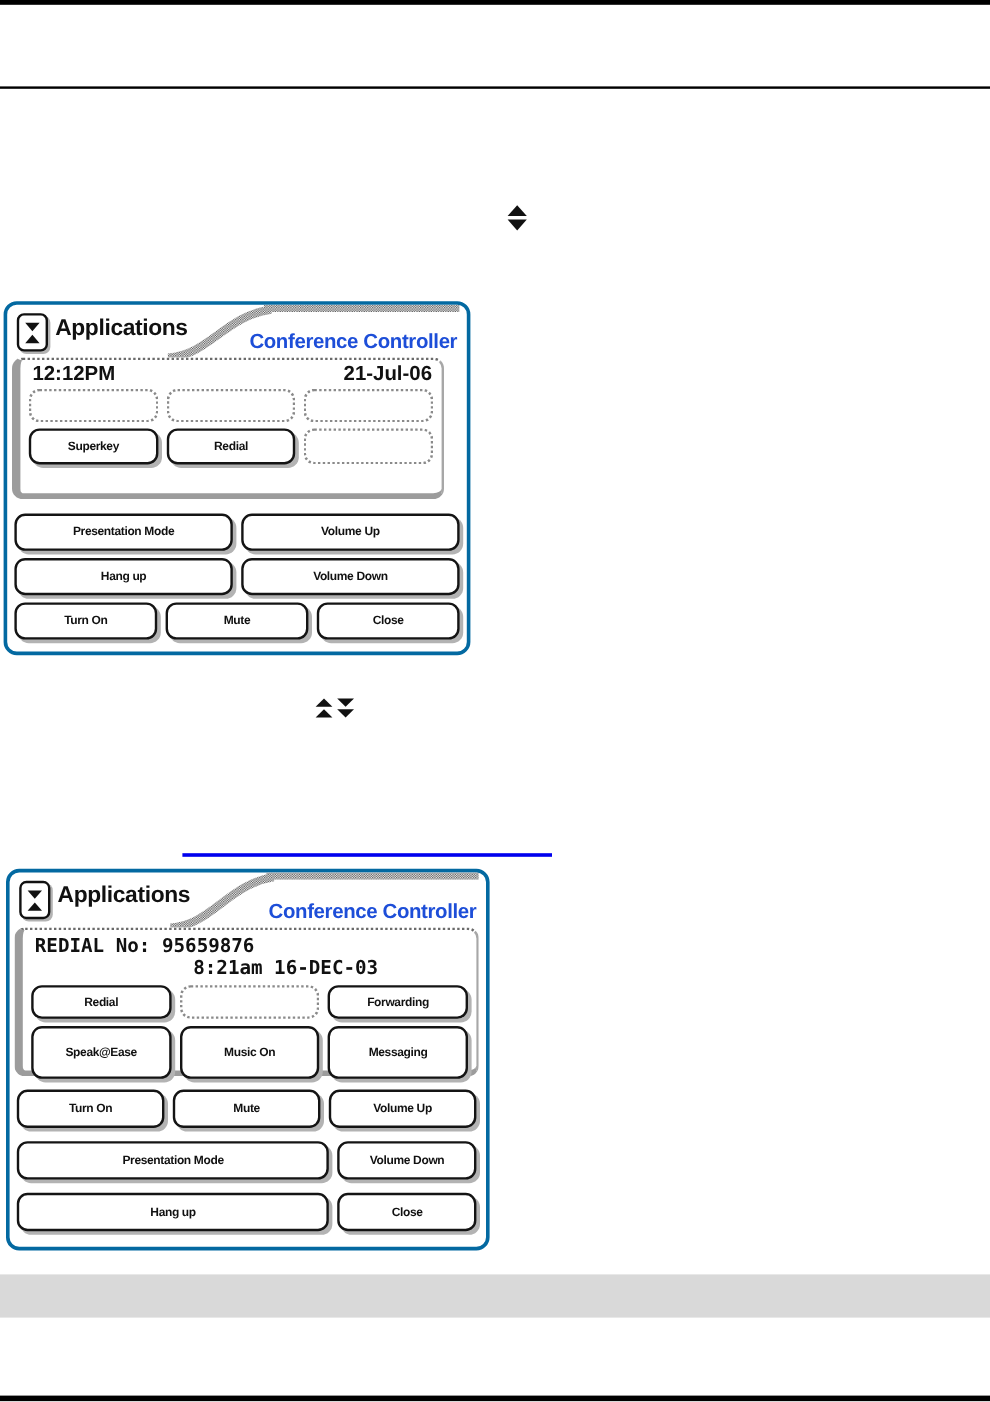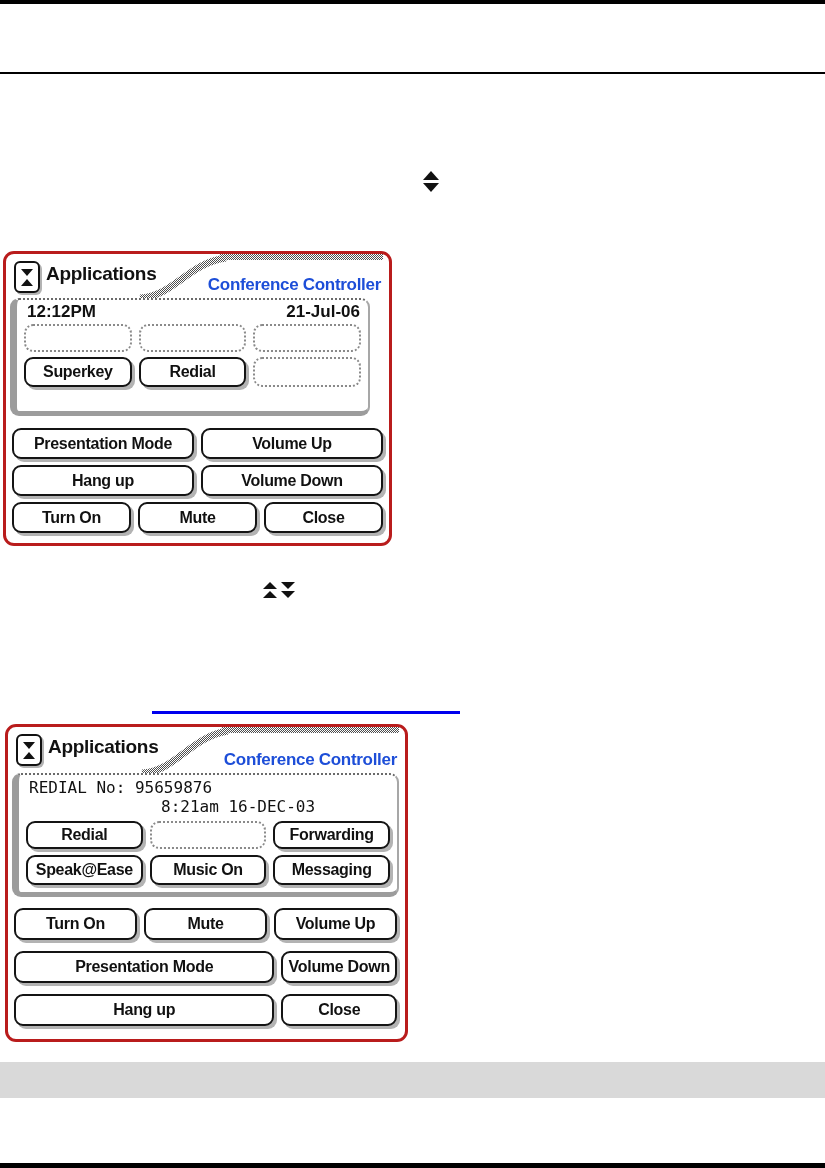--- a/index.html
+++ b/index.html
@@ -17,38 +17,38 @@
   .tri{width:0;height:0;display:block;}
   .tri.up{border-left:8px solid transparent;border-right:8px solid transparent;border-bottom:9px solid #111;}
   .tri.down{border-left:8px solid transparent;border-right:8px solid transparent;border-top:9px solid #111;}
   .updown-icon{position:absolute;left:423px;top:171px;display:flex;flex-direction:column;gap:3px;align-items:center;}
   .dbl-arrows{position:absolute;left:263px;top:582px;display:flex;gap:4px;}
   .dbl-col{display:flex;flex-direction:column;gap:2px;}
   .tri.s-up{border-left:7px solid transparent;border-right:7px solid transparent;border-bottom:7px solid #111;}
   .tri.s-down{border-left:7px solid transparent;border-right:7px solid transparent;border-top:7px solid #111;}
 
   
-  .phone{position:absolute;background:#fff;border:3px solid #b91c1c;border-radius:11px;}
+  .phone{position:absolute;background:#fff;border:3px solid #0369a1;border-radius:11px;}
   .ph-header{position:absolute;left:0;top:0;right:0;}
   .menu-btn{position:absolute;left:8px;top:7px;width:22px;height:28px;background:#fff;
             border:2px solid #111;border-radius:6px;box-shadow:2px 2px 0 #b3b3b3;
             display:flex;flex-direction:column;align-items:center;justify-content:center;gap:3px;cursor:pointer;}
   .menu-btn .mtri-d{width:0;height:0;border-left:6px solid transparent;border-right:6px solid transparent;border-top:7px solid #111;}
   .menu-btn .mtri-u{width:0;height:0;border-left:6px solid transparent;border-right:6px solid transparent;border-bottom:7px solid #111;}
   .menu-label{position:absolute;left:40px;top:9px;font-size:19px;font-weight:bold;letter-spacing:-0.3px;color:#111;}
   .ph-title{position:absolute;right:8px;bottom:3px;font-size:17px;font-weight:bold;letter-spacing:-0.3px;color:#1d4ed8;margin-top:20px;}
   .swoosh{position:absolute;left:0;top:0;}
 
   .screen{position:absolute;background:#fff;border-radius:9px;
           border-left:7px solid #9c9c9c;border-bottom:5px solid #9c9c9c;
           border-right:2px solid #a7a7a7;border-top:2px dotted #6a6a6a;}
 
   .btn{background:#fff;border:2px solid #141414;border-radius:9px;box-shadow:3px 3px 0 #b3b3b3;
        display:flex;align-items:center;justify-content:center;
-       font-size:16px;font-weight:bold;letter-spacing:-0.3px;color:#111;cursor:pointer;white-space:nowrap;}
+       font-size:10px;font-weight:bold;letter-spacing:-0.3px;color:#111;cursor:pointer;white-space:nowrap;}
   .slot{background:#fff;border:2px dotted #8a8a8a;border-radius:9px;}
   .krow{display:flex;gap:7px;}
   .krow > *{flex:1;}
   .krow .wide{flex:2.3;}
 
   
   .phone1{left:3px;top:251px;width:383px;height:289px;}
   .phone1 .ph-header{height:44px;}
   .phone1 .screen{left:4px;right:19px;top:44px;height:111px;}
   .info{position:relative;padding:2px 8px 0 10px;font-size:17px;font-weight:bold;line-height:19px;color:#111;}
@@ -56,25 +56,25 @@
   .p1-slots{margin:3px 7px 0 7px;height:28px;}
   .p1-keys{margin:5px 7px 0 7px;height:30px;}
   .p1-rowA{position:absolute;left:6px;right:6px;top:174px;height:31px;}
   .p1-rowB{position:absolute;left:6px;right:6px;top:211px;height:31px;}
   .p1-rowC{position:absolute;left:6px;right:6px;top:248px;height:31px;}
 
   
   .phone2{left:5px;top:724px;width:397px;height:312px;}
   .phone2 .ph-header{height:46px;}
   .phone2 .screen{left:4px;right:6px;top:46px;height:117px;}
-  .mono{font-family:"DejaVu Sans Mono","Liberation Mono",monospace;font-weight:normal;font-size:16px;line-height:19px;color:#111;}
+  .mono{font-family:"DejaVu Sans Mono","Liberation Mono",monospace;font-weight:bold;font-size:16px;line-height:19px;color:#111;}
   .p2-line1{padding:3px 0 0 10px;}
   .p2-line2{padding:0 0 0 98px;margin-left:44px;}
   .p2-row1{margin:5px 7px 0 7px;height:28px;}
-  .p2-row2{margin:6px 7px 0 7px;height:30px;}
+  .p2-row2{margin:6px 7px 0 7px;height:44px;}
   .p2-rowA{position:absolute;left:6px;right:8px;top:181px;height:32px;}
   .p2-rowB{position:absolute;left:6px;right:8px;top:224px;height:32px;}
   .p2-rowC{position:absolute;left:6px;right:8px;top:267px;height:32px;}
 </style>
 </head>
 <body>
 
 <div id="page">
 
   <div class="bar-top"></div>

